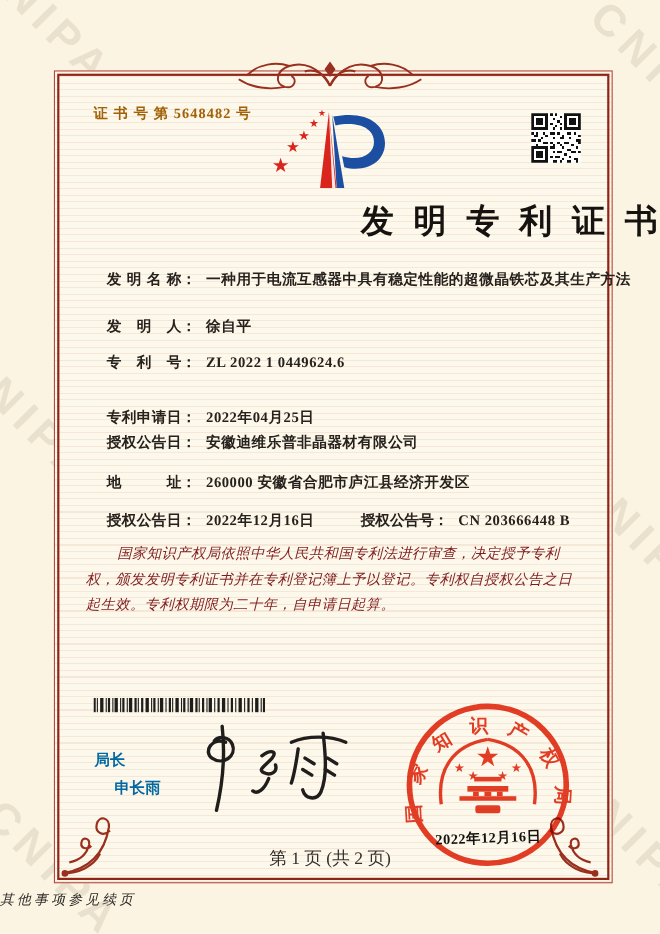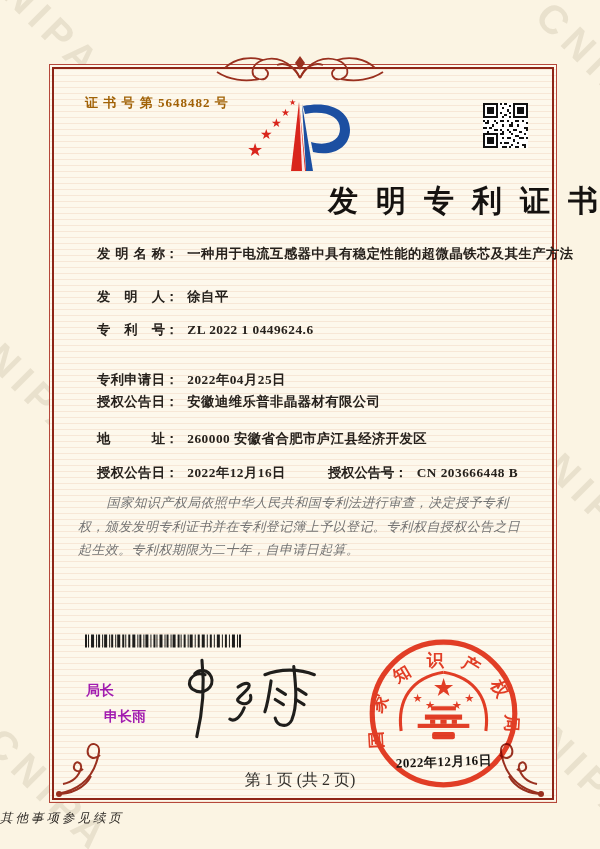--- a/index.html
+++ b/index.html
@@ -14,23 +14,23 @@
   .frame-inner{position:absolute;inset:2px;border:2px solid #8e2517;}
   .abs{position:absolute;z-index:4;}
   .cert-no{left:85px;top:94px;font-size:13px;font-weight:bold;letter-spacing:1px;color:#a16207;}
   .title{left:0;top:181px;width:100%;text-align:right;font-size:30px;font-weight:bold;
          letter-spacing:18px;text-indent:18px;color:#151210;margin-left:16px;}
   .field-row{left:85px;width:455px;font-size:13.3px;font-weight:bold;white-space:nowrap;}
   .flabel{display:inline-block;width:68px;text-align:justify;text-align-last:justify;margin-left:12px;}
   .fvalue{margin-left:9px;letter-spacing:0.5px;}
   .glabel{margin-left:42px;}
   .paras{left:78px;top:491px;width:453px;font-size:13px;line-height:1.82;font-style:italic;
-         color:#737373;letter-spacing:0.4px;z-index:4;position:absolute;}
+         color:#7f1d1d;letter-spacing:0.4px;z-index:4;position:absolute;}
   .paras p{margin:0;text-indent:2.2em;}
-  .signer{left:86px;font-size:14px;font-weight:bold;color:#a21caf;}
+  .signer{left:86px;font-size:14px;font-weight:bold;color:#0369a1;}
   .pageno{left:0;top:770px;width:100%;text-align:center;font-size:16px;color:#33302c;}
   .note{left:0;top:810px;width:100%;font-size:12.5px;font-style:italic;
         letter-spacing:3px;color:#2f2b27;}
   .seal-wrap{left:366px;top:636px;width:155px;height:155px;z-index:6;opacity:0.93;mix-blend-mode:multiply;}
   .seal-date{left:368px;top:753px;width:152px;text-align:center;font-size:13px;font-weight:bold;
              color:#14120f;z-index:7;transform:rotate(-2deg);letter-spacing:0.5px;}
   .logo-star{position:absolute;color:#d9251c;z-index:4;line-height:1;}
   svg{display:block;}
 </style>
 </head>

